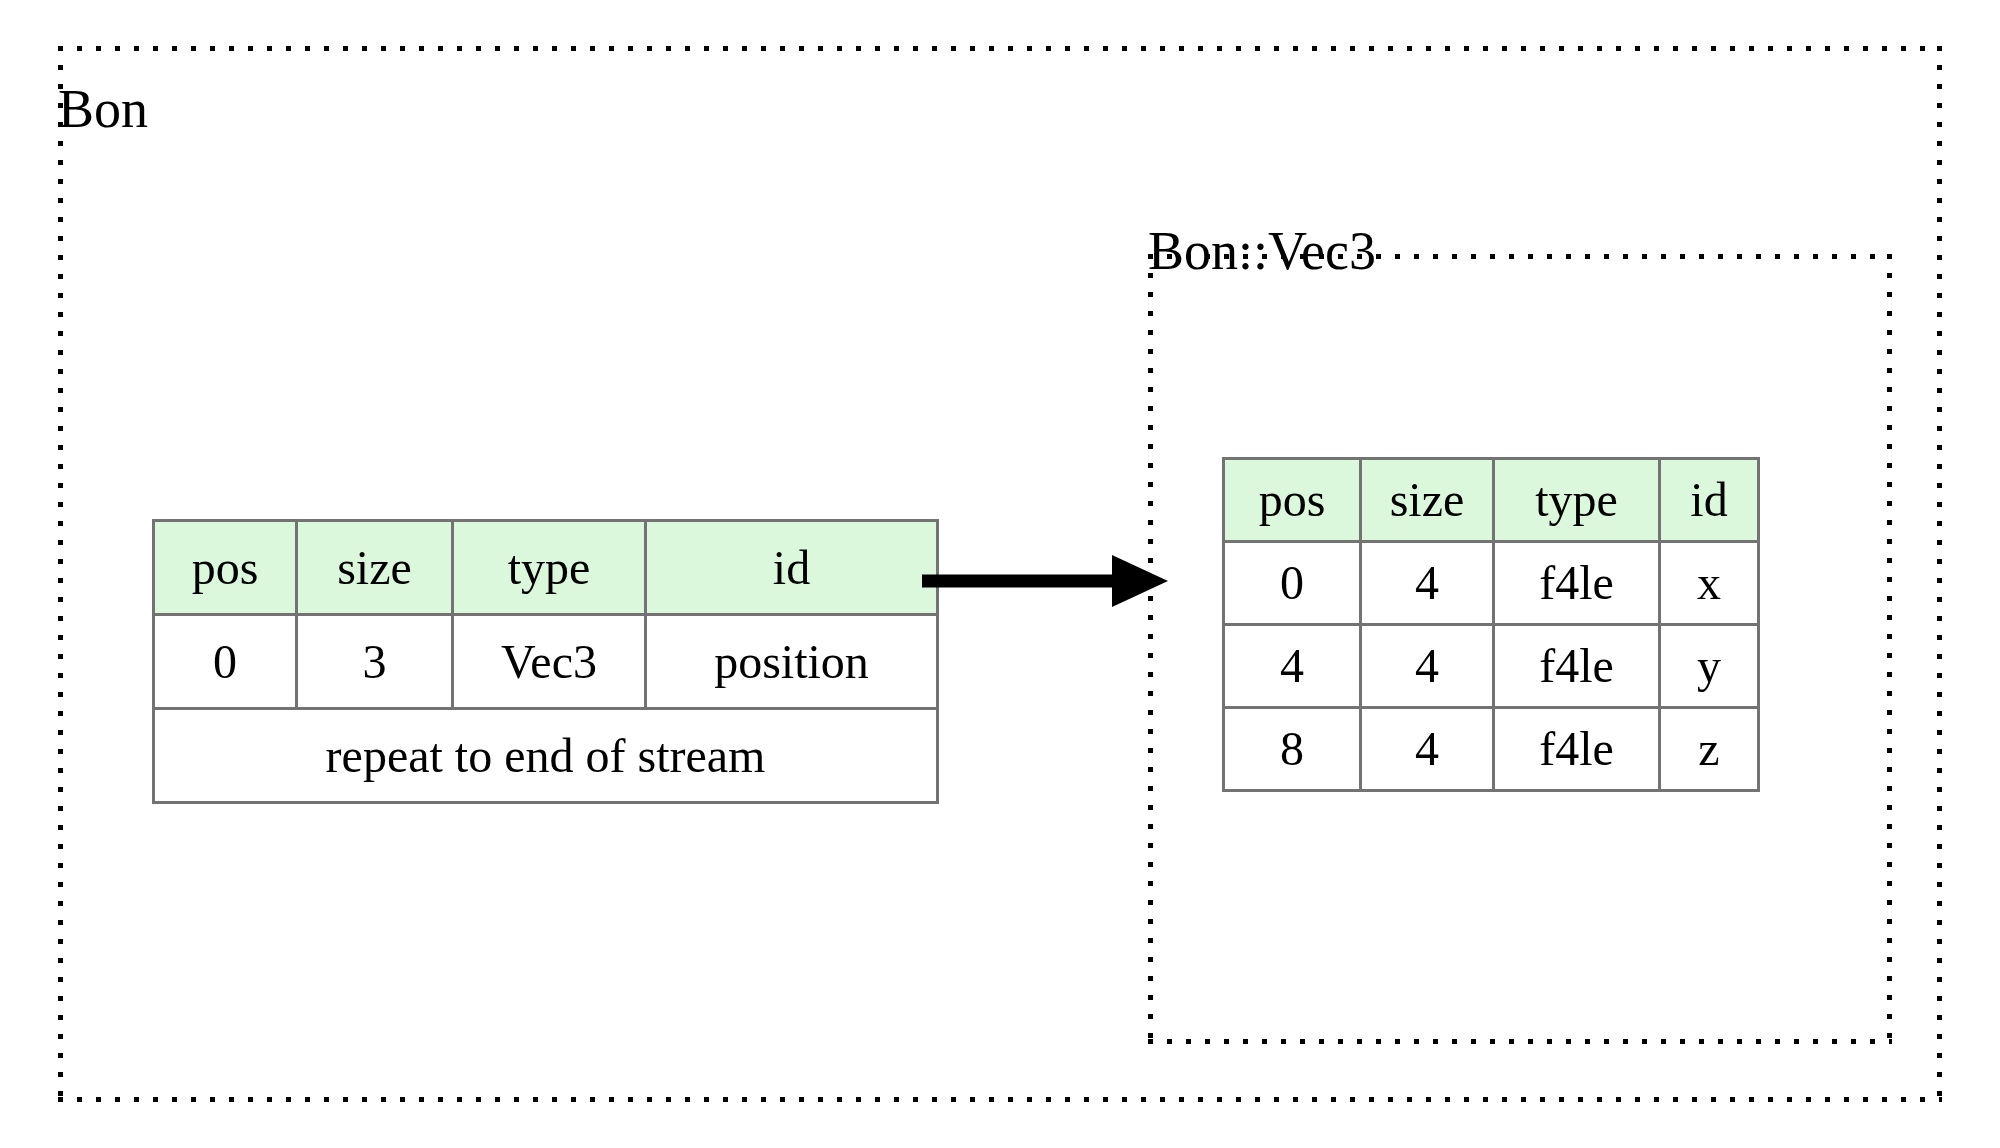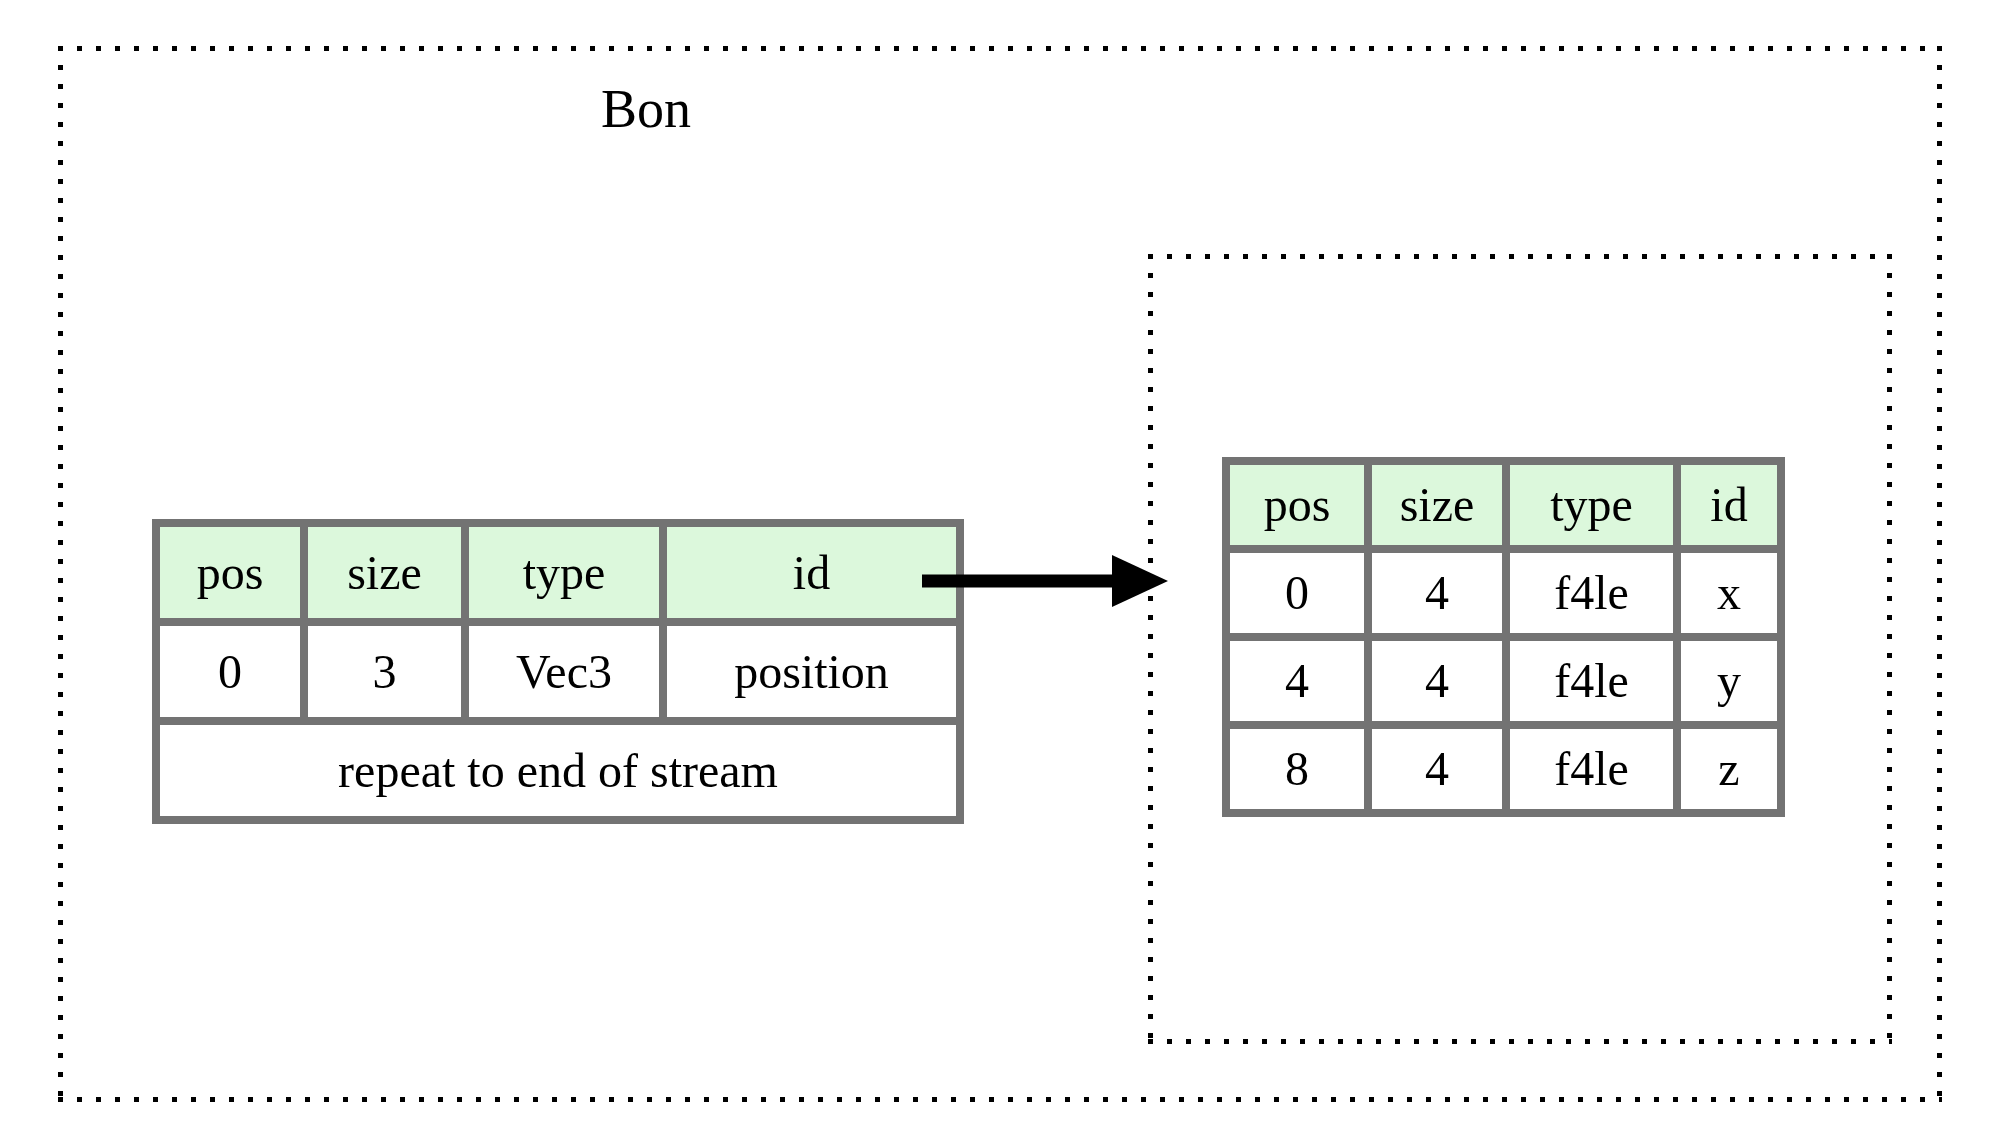--- a/index.html
+++ b/index.html
@@ -59,38 +59,37 @@
     width: 1884px; height: 1056px;
   }
   #cluster-vec3 {
     left: 1148px; top: 254px;
     width: 744px;  height: 790px;
   }
 
   
   .cluster-title {
     position: absolute;
-    text-align: center;
     font-size: 54px;
     line-height: 1;
     white-space: nowrap;
     color: #000;
   }
   #title-bon  { left: 58px;  top: 82px;  width: 1176px; }
   #title-vec3 { left: 1148px; top: 224px; width: 744px; }
 
   
   table.record {
     position: absolute;
     border-collapse: collapse;
     background: #ffffff;
     table-layout: fixed;
   }
   table.record td {
-    border: 8px solid #737373;
+    border: 3px solid #737373;
     text-align: center;
     vertical-align: middle;
     font-size: 48px;
     line-height: 1;
     color: #000000;
     background: #ffffff;
     white-space: nowrap;
     padding: 0;
   }
   table.record td.hdr {
@@ -138,20 +137,21 @@
 
   <div class="cluster-title" id="title-bon">Bon</div>
 
   <div class="cluster" id="cluster-vec3">
     <div class="edge top"></div>
     <div class="edge bottom"></div>
     <div class="edge left"></div>
     <div class="edge right"></div>
   </div>
 
+  <div class="cluster-title" id="title-vec3">Bon::Vec3</div>
 
   <table class="record" id="table-bon">
     <tbody>
       <tr>
         <td class="hdr c-pos">pos</td>
         <td class="hdr c-size">size</td>
         <td class="hdr c-type">type</td>
         <td class="hdr c-id">id</td>
       </tr>
       <tr>

